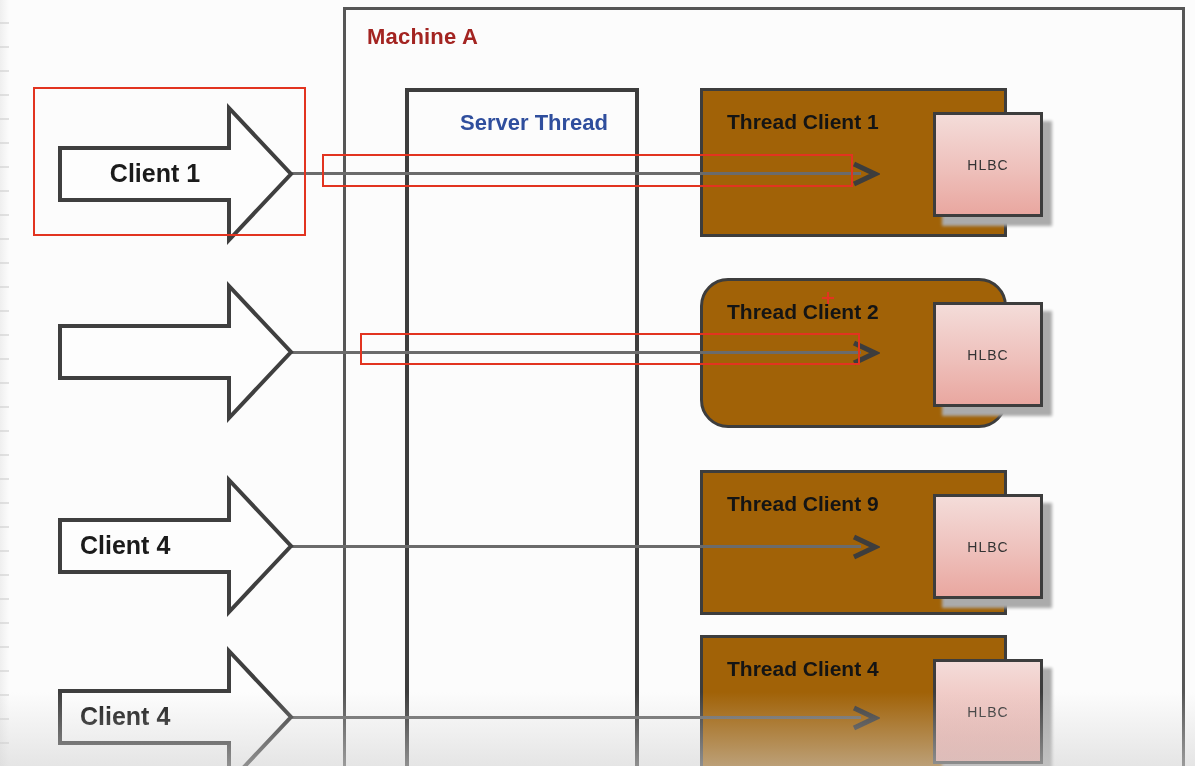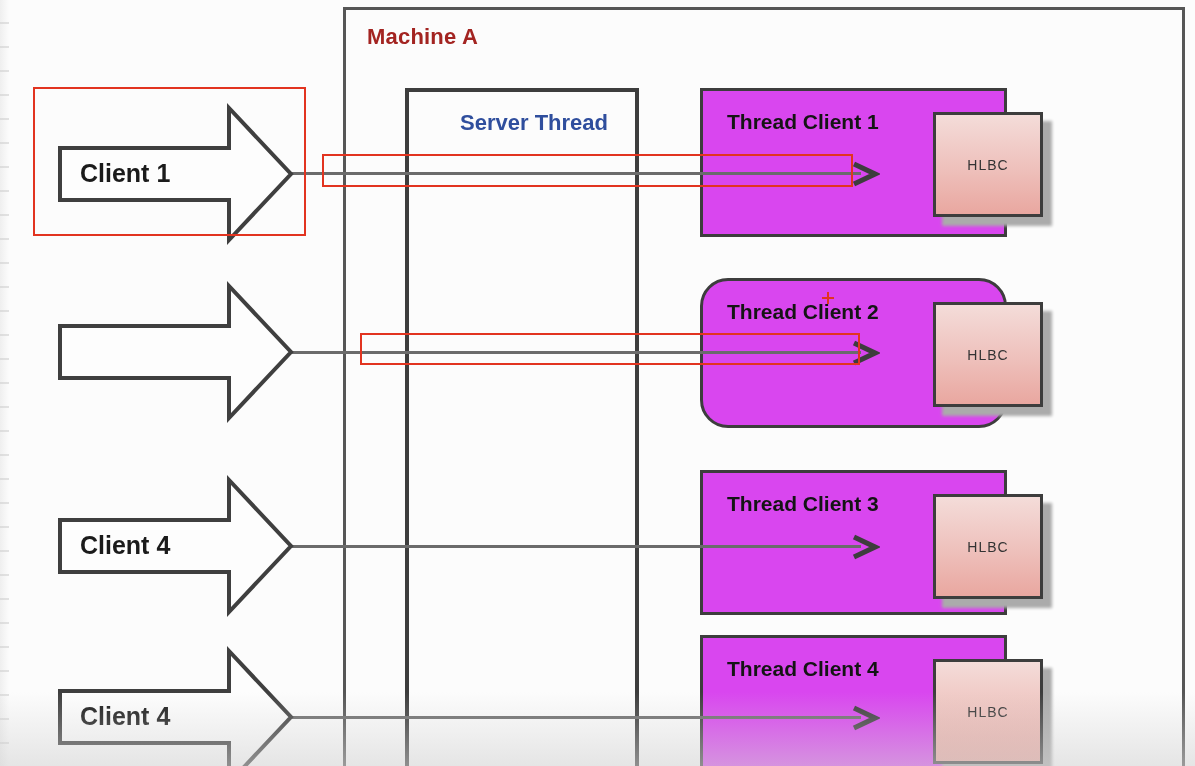--- a/index.html
+++ b/index.html
@@ -34,21 +34,21 @@
     border:4px solid #3d3d3d;background:transparent;
   }
   .server-label{
     left:405px;top:110px;width:234px;text-align:center;
     font-size:22px;font-weight:bold;color:#2f4e9d;padding-left:24px;
   }
 
   
   .thread-box{
     left:700px;width:307px;
-    border:3px solid #3d3d3d;background:#d946ef;
+    border:3px solid #3d3d3d;background:#a16207;
   }
   .tb1{top:88px;height:149px;}
   .tb2{top:278px;height:150px;border-radius:28px;}
   .tb3{top:470px;height:145px;}
   .tb4{top:635px;height:150px;}
   .thread-title{
     position:absolute;left:24px;top:19px;
     font-size:21px;font-weight:bold;color:#141414;white-space:nowrap;
   }
   .hlbc{
@@ -66,21 +66,21 @@
   .chevron{left:850px;width:30px;height:28px;}
   .ch1{top:160px;} .ch2{top:339px;} .ch3{top:533px;} .ch4{top:704px;}
 
   
   .client-arrow{left:57px;width:238px;height:136px;overflow:visible;}
   .ca1{top:106px;} .ca2{top:284px;} .ca3{top:478px;} .ca4{top:649px;}
   .client-label{
     left:80px;width:150px;
     font-size:25px;font-weight:bold;color:#1b1b1b;white-space:nowrap;
   }
-  .cl1{top:159px;} .cl2{top:337px;} .cl3{top:531px;} .cl4{top:702px;}
+  .cl1{top:159px;text-align:center;} .cl2{top:337px;} .cl3{top:531px;} .cl4{top:702px;}
 
   
   .red-rect{border:2px solid #e23420;background:transparent;z-index:45;}
   .rr-client1{left:33px;top:87px;width:273px;height:149px;}
   .rr-flow1{left:322px;top:154px;width:531px;height:33px;}
   .rr-flow2{left:360px;top:333px;width:500px;height:32px;}
   .red-plus{left:822px;top:292px;width:12px;height:12px;z-index:45;}
   .red-plus::before{content:"";position:absolute;left:0;top:5px;width:12px;height:2px;background:#e23420;}
   .red-plus::after{content:"";position:absolute;left:5px;top:0;width:2px;height:12px;background:#e23420;}
 
@@ -104,21 +104,21 @@
 
   <div class="abs thread-box tb1">
     <div class="thread-title">Thread Client 1</div>
     <div class="hlbc">HLBC</div>
   </div>
   <div class="abs thread-box tb2">
     <div class="thread-title">Thread Client 2</div>
     <div class="hlbc">HLBC</div>
   </div>
   <div class="abs thread-box tb3">
-    <div class="thread-title">Thread Client 3</div>
+    <div class="thread-title">Thread Client 9</div>
     <div class="hlbc">HLBC</div>
   </div>
   <div class="abs thread-box tb4">
     <div class="thread-title">Thread Client 4</div>
     <div class="hlbc">HLBC</div>
   </div>
 
   <div class="abs flow-line fl1"></div>
   <div class="abs flow-line fl2"></div>
   <div class="abs flow-line fl3"></div>

